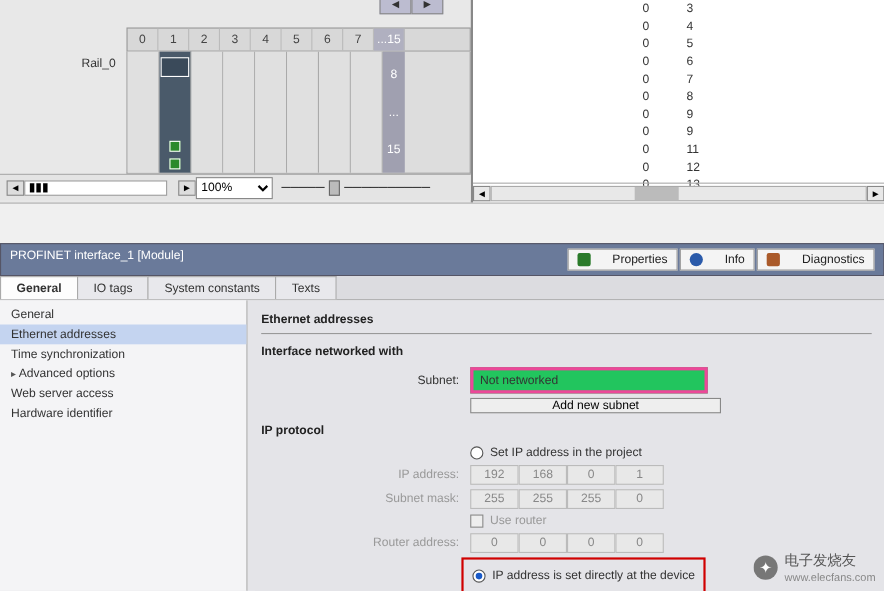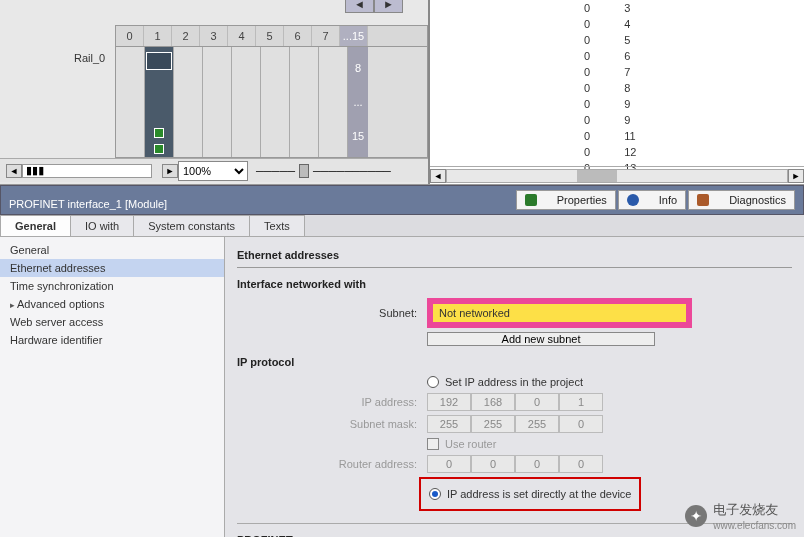--- a/index.html
+++ b/index.html
@@ -27,21 +27,21 @@
   .data-table { border-collapse: collapse; margin-left: 150px; margin-top: 0; }
   .data-table td { padding: 2px 30px 2px 4px; color: #333; }
   .hscroll { position: absolute; bottom: 0; left: 0; right: 0; height: 18px; border-top: 1px solid #aaa; display:flex; align-items:center; }
   .hscroll .arrow-btn { background:#e8e8e8; }
   .hscroll .track { flex:1; height:14px; background:#e8e8e8; border:1px solid #aaa; position:relative; }
   .hscroll .thumb { position:absolute; left:130px; width:40px; top:0; bottom:0; background:#bbb; }
 
   .navtabs-top { position:absolute; top:-5px; left:345px; display:flex; }
   .navtab { padding:2px 8px; background:#bcbcd0; border:1px solid #888; color:#333; }
 
-  .title-bar { background: #6a7a9a; color: #fff; padding: 4px 8px; display: flex; align-items: flex-end; justify-content: space-between; border: 1px solid #556; }
+  .title-bar { background: #6a7a9a; color: #fff; padding: 4px 8px; display: flex; align-items: flex-start; justify-content: space-between; border: 1px solid #556; margin-top: 36px; }
   .title-right-tabs { display: flex; gap: 2px; align-items:center; }
   .title-tab { background: #f4f4f4; color: #222; padding: 3px 8px; border: 1px solid #999; display: flex; align-items: center; gap: 20px; }
   .title-tab .icon { width: 12px; height: 12px; display: inline-block; }
   .ic-prop { background:#2a7a2a; border-radius:2px; }
   .ic-info { background:#2a5aaa; border-radius:50%; }
   .ic-diag { background:#aa5a2a; border-radius:2px; }
 
   .tabs-row { display: flex; background: #dcdce0; border-bottom: 1px solid #aaa; }
   .tabs-row .tab { padding: 4px 14px; border: 1px solid #aaa; border-bottom: none; background: #e8e8ec; margin-right: -1px; color: #333; }
   .tabs-row .tab.active { background: #fdfdfd; font-weight: bold; }
@@ -50,21 +50,21 @@
   .sidebar { width: 225px; background: #f4f4f6; border-right: 1px solid #aaa; padding: 4px 0; }
   .sidebar .item { padding: 3px 10px; color: #333; cursor: default; }
   .sidebar .item.selected { background: #c4d4f0; }
   .sidebar .item.parent::before { content: "▸ "; font-size: 9px; color: #555; }
 
   .main-form { flex: 1; padding: 6px 12px; overflow: auto; }
   .section-header { font-weight: bold; padding: 6px 0; border-bottom: 1px solid #999; margin-bottom: 10px; color: #222; }
   .sub-header { font-weight: bold; margin: 10px 0 8px 0; color: #222; }
   .form-row { display: flex; align-items: center; margin: 4px 0 4px 30px; }
   .form-row .lbl { width: 160px; text-align: right; padding-right: 10px; color: #333; }
-  .form-row .val { width: 265px; padding: 3px 6px; border: 6px solid #ec4899; background: #fde047; color: #333; }
+  .form-row .val { width: 216px; padding: 3px 6px; border: 3px solid #ec4899; background: #22c55e; color: #333; }
   .form-row button { width: 228px; padding: 0; border: 1px solid #888; background: #eee; }
   .radio-row, .check-row { display: flex; align-items: center; margin: 5px 0 5px 190px; gap: 6px; color: #333; text-align: center; }
   .radio-row.disabled, .check-row.disabled, .lbl.disabled { color: #999; }
   .radio { width: 12px; height: 12px; border: 1px solid #555; border-radius: 50%; display: inline-flex; align-items: center; justify-content: center; background:#fff; }
   .radio.checked::after { content: ""; width: 6px; height: 6px; background: #1a5ac8; border-radius: 50%; }
   .checkbox { width: 12px; height: 12px; border: 1px solid #888; background: #eee; }
   .ip-grid { display:flex; gap:0; }
   .ip-grid span { width:44px; padding:2px 4px; background:#e8e8e8; border:1px solid #bbb; color:#888; text-align:center; }
 
   .highlight-box { border: 2px solid #d00000; padding: 4px 8px 4px 0; display: inline-block; margin-left: 182px; }
@@ -200,21 +200,21 @@
       </div>
     <div class="title-tab">
         <span class="icon ic-diag"></span>
         <span>Diagnostics</span>
       </div>
   </div>
 </div>
 
 <div class="tabs-row">
   <div class="tab active">General</div>
-  <div class="tab">IO with</div>
+  <div class="tab">IO tags</div>
   <div class="tab">System constants</div>
   <div class="tab">Texts</div>
 </div>
 
 <div class="content-area">
   <div class="sidebar" id="sidebar">
       <div class="item">General</div>
       <div class="item selected">Ethernet addresses</div>
       <div class="item">Time synchronization</div>
       <div class="item parent">Advanced options</div>

